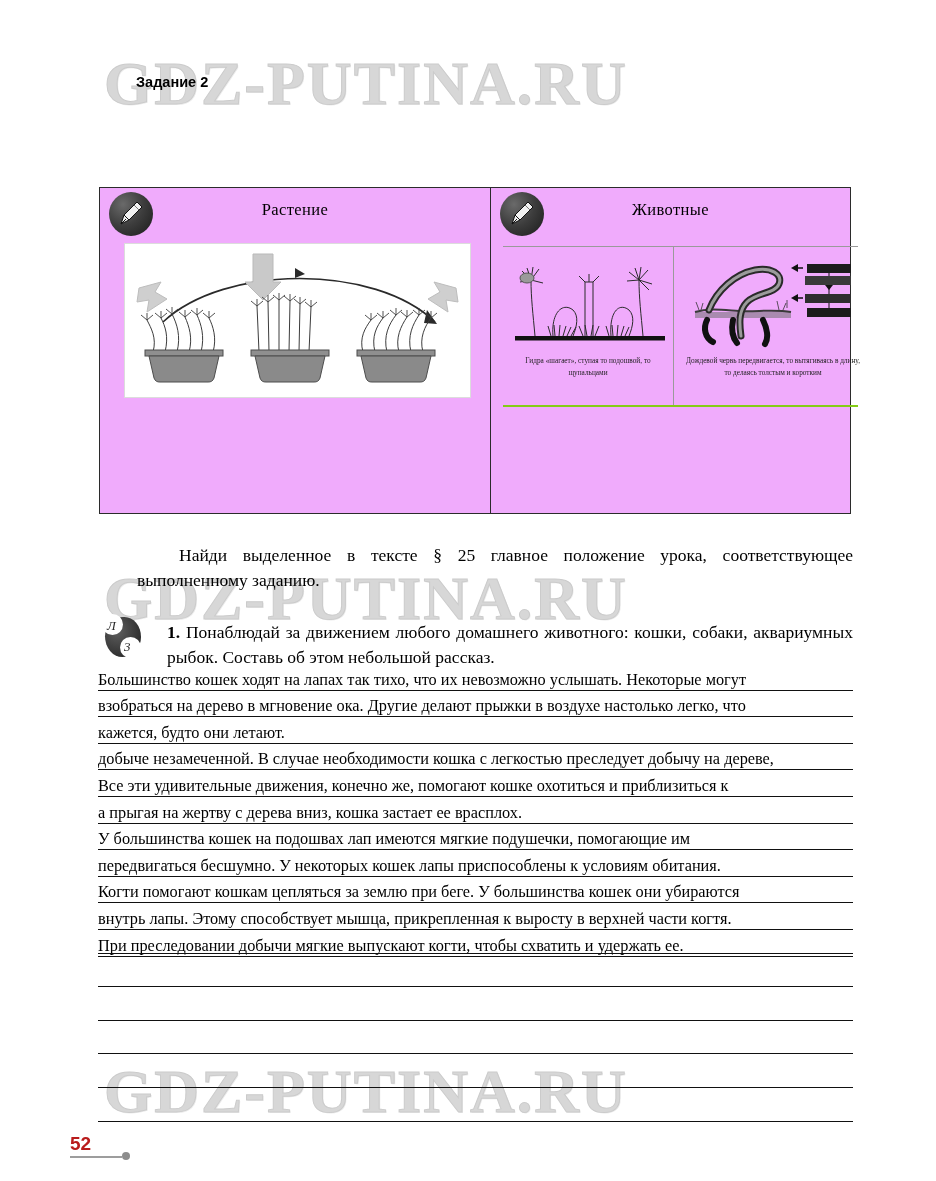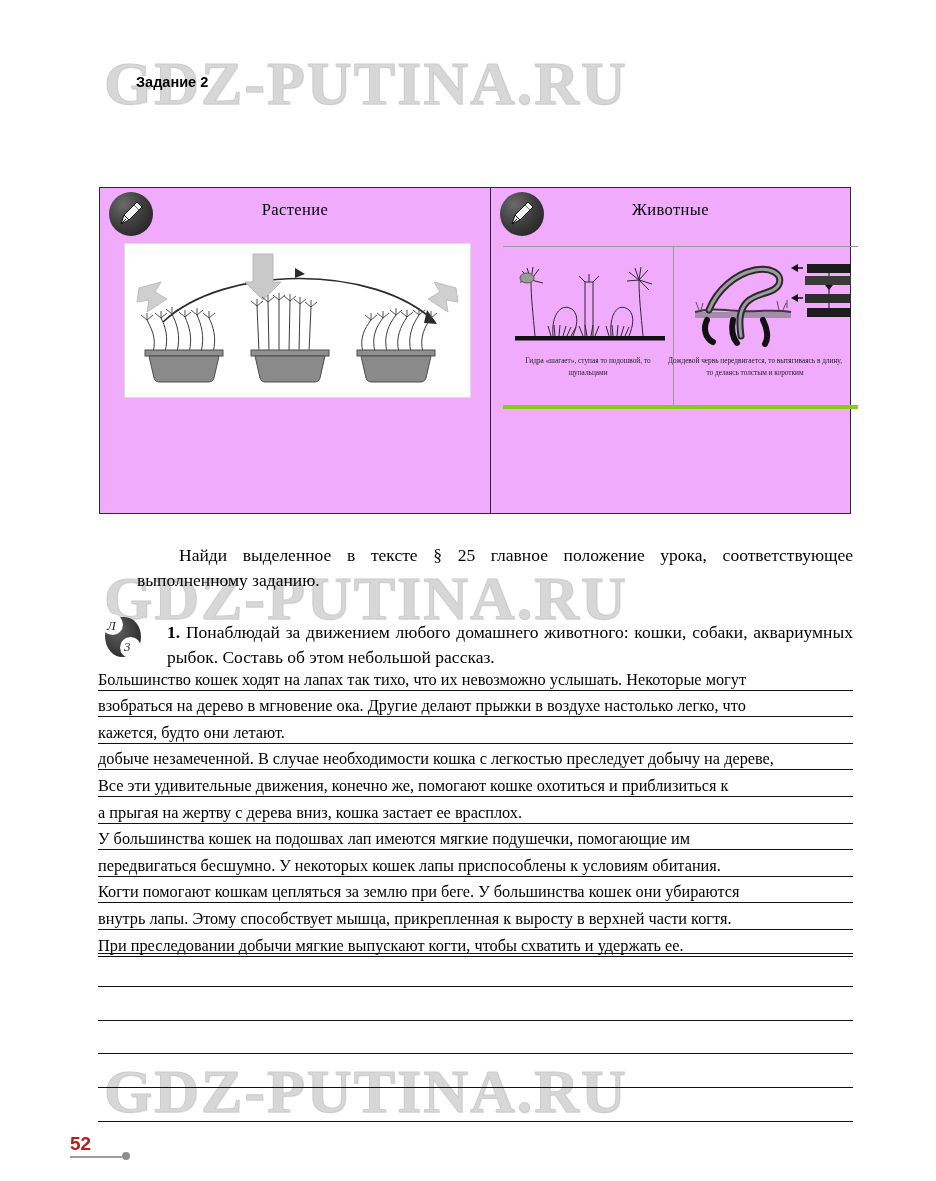--- a/index.html
+++ b/index.html
@@ -116,32 +116,32 @@
   .pen svg{position:absolute;left:8px;top:8px;}
 
   
   .plantframe{
     position:absolute;left:24px;top:55px;width:345px;height:153px;
     border:1px solid #dcdcdc;background:#fff;
   }
   
   .animalframe{
     position:absolute;left:12px;top:58px;width:355px;height:158px;
-    border-top:1px solid #9a9a9a;border-bottom:4px solid #84cc16;
+    border-top:1px solid #9a9a9a;border-bottom:2px solid #84cc16;
   }
   .animalframe .divider{
     position:absolute;left:170px;top:0;bottom:0;width:1px;background:#9a9a9a;
   }
   .cap{
     position:absolute;
     font-size:7.3px;line-height:12px;text-align:center;color:#1c1c1c;
     font-family:"Liberation Serif",serif;
   }
   .cap-l{left:3px;top:108px;width:164px;}
-  .cap-r{left:163px;top:108px;width:178px;}
+  .cap-r{left:181px;top:108px;width:178px;}
 
   
   .pagenum{
     position:absolute;left:70px;top:1133px;
     font-family:"Liberation Sans", sans-serif;
     font-weight:700;font-size:19px;color:#b91c1c;
   }
   .pagedash{
     position:absolute;left:70px;top:1156px;width:52px;height:1.6px;
     background:#9d9d9d;

